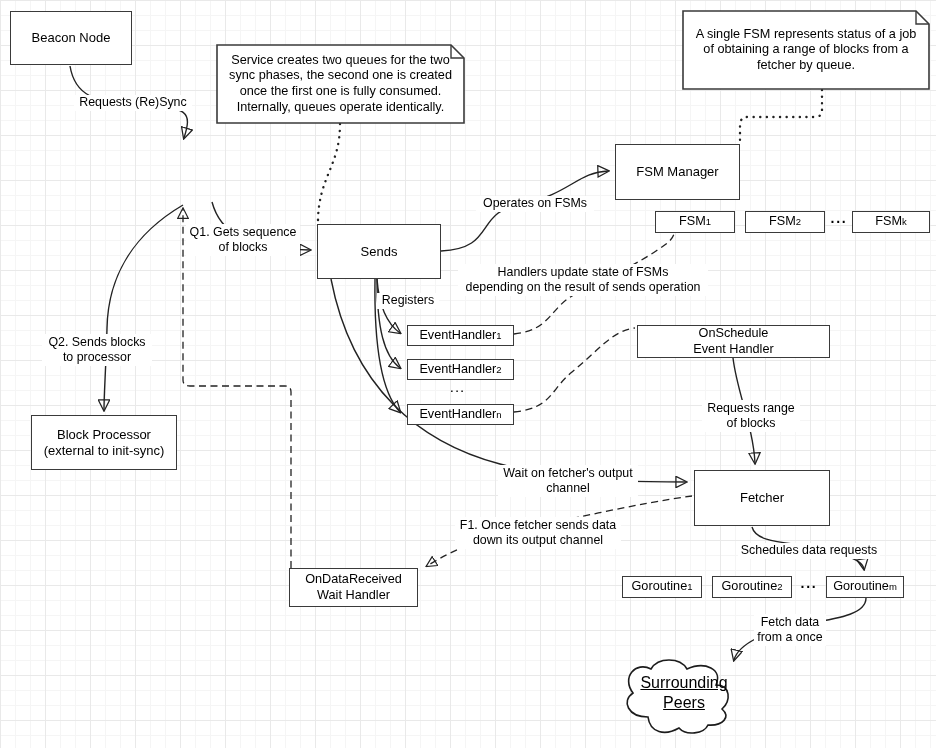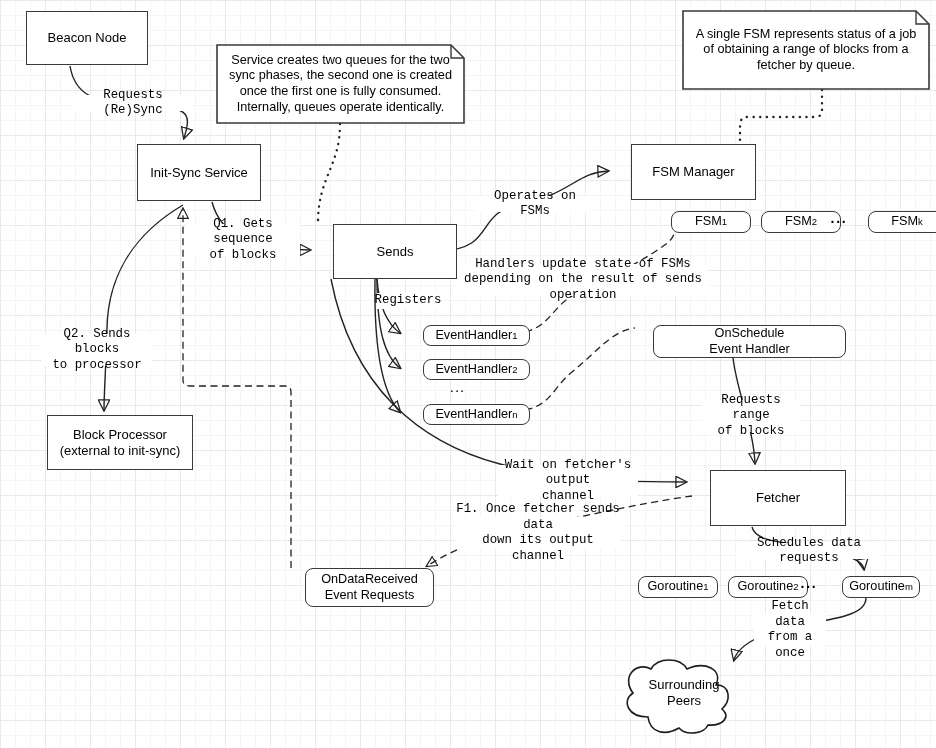--- a/index.html
+++ b/index.html
@@ -15,47 +15,47 @@
     background-size:45px 45px,45px 45px,15px 15px,15px 15px;
   }
   #edges{position:absolute;left:0;top:0;z-index:1;}
   #edges path{fill:none;stroke:#222;}
   #edges path.solid{stroke-width:1.4;}
   #edges path.dashed{stroke-width:1.3;stroke-dasharray:7 4.5;}
   #edges path.dotted{stroke-width:2.4;stroke-dasharray:0.1 6.5;stroke-linecap:round;}
   .node{
     position:absolute;z-index:2;background:#fff;border:1.7px solid #3a3a3a;
     display:flex;align-items:center;justify-content:center;text-align:center;
-    font-size:13px;color:#000;line-height:1.22;white-space:pre-line;box-sizing:border-box;margin-left:16px;
+    font-size:13px;color:#000;line-height:1.22;white-space:pre-line;box-sizing:border-box;
   }
-  .node.small{border-width:1.4px;font-size:12.7px;border-radius:8px;}
+  .node.small{border-width:1.4px;font-size:12.7px;}
   .node sub{font-size:9.5px;line-height:0;}
   .ellipsis{
     position:absolute;z-index:2;display:flex;align-items:center;justify-content:center;
     font-size:14px;font-weight:bold;color:#000;letter-spacing:1px;
   }
   .ellipsis.baseline{align-items:flex-end;font-weight:normal;font-size:15px;}
   .elabel{
     position:absolute;z-index:3;background:#fff;color:#000;
     font-size:12.4px;line-height:15.5px;text-align:center;white-space:pre-line;
-    display:flex;align-items:center;justify-content:center;font-family:Liberation Mono, monospace;
+    display:flex;align-items:center;justify-content:center;
   }
   .note{position:absolute;z-index:2;}
   .note svg{position:absolute;left:0;top:0;overflow:visible;}
   .note .note-text{
     position:absolute;left:0;top:0;right:0;bottom:0;z-index:1;
     display:flex;align-items:center;justify-content:center;text-align:center;
     font-size:12.7px;line-height:15.6px;color:#000;white-space:pre-line;
   }
   .cloud{position:absolute;z-index:2;}
   .cloud svg{position:absolute;left:0;top:0;overflow:visible;}
   .cloud .cloud-text{
     position:absolute;left:0;top:0;right:0;bottom:6px;z-index:1;
     display:flex;align-items:center;justify-content:center;text-align:center;
-    font-size:13px;line-height:1.25;color:#000;white-space:pre-line;
+    font-size:16px;line-height:1.25;color:#000;white-space:pre-line;text-decoration:underline;
   }
 </style>
 </head>
 <body>
 
 <div id="canvas">
 
   <svg id="edges" width="936" height="748" viewBox="0 0 936 748">
     <defs>
       <marker id="arr" markerWidth="9" markerHeight="9" viewBox="0 0 10 10" refX="8.5" refY="5" orient="auto-start-reverse">
@@ -78,30 +78,29 @@
     <path class="dashed" d="M291,568 L291,392 Q291,386 285,386 L190,386 Q183,386 183,380 L183,209" marker-end="url(#arr)"></path>
     <path class="dashed" d="M692,496 C640,503 565,520 512,532 C468,542 443,556 427,566" marker-end="url(#arr)"></path>
     <path class="dashed" d="M514,334 C552,330 550,306 576,294 C612,276 640,262 656,251 C668,243 672,240 674,234"></path>
     <path class="dashed" d="M514,412 C552,408 550,390 572,372 C600,349 612,331 635,328"></path>
 
     <path class="dotted" d="M340,124 C340,166 319,176 318,220"></path>
     <path class="dotted" d="M822,90 L822,111 Q822,117 814,117 L748,117 Q740,117 740,125 L740,141"></path>
   </svg>
 
   <div class="node" style="left:10px;top:11px;width:122px;height:54px">Beacon Node</div>
-  <div class="node" style="left:121px;top:144px;width:124px;height:57px">Init-Sync Service</div>
   <div class="node" style="left:615px;top:144px;width:125px;height:56px">FSM Manager</div>
   <div class="node" style="left:317px;top:224px;width:124px;height:55px">Sends</div>
   <div class="node" style="left:31px;top:415px;width:146px;height:55px">Block Processor
 (external to init-sync)</div>
   <div class="node" style="left:694px;top:470px;width:136px;height:56px">Fetcher</div>
   <div class="node small" style="left:637px;top:325px;width:193px;height:33px">OnSchedule
 Event Handler</div>
   <div class="node small" style="left:289px;top:568px;width:129px;height:39px">OnDataReceived
-Event Requests</div>
+Wait Handler</div>
 
   <div class="node small" style="left:655px;top:211px;width:80px;height:22px">
     <span>FSM</span><sub>1</sub>
   </div>
   <div class="node small" style="left:745px;top:211px;width:80px;height:22px">
     <span>FSM</span><sub>2</sub>
   </div>
   <div class="ellipsis" style="left:826px;top:211px;width:26px;height:22px">···</div>
   <div class="node small" style="left:852px;top:211px;width:78px;height:22px">
     <span>FSM</span><sub>k</sub>

